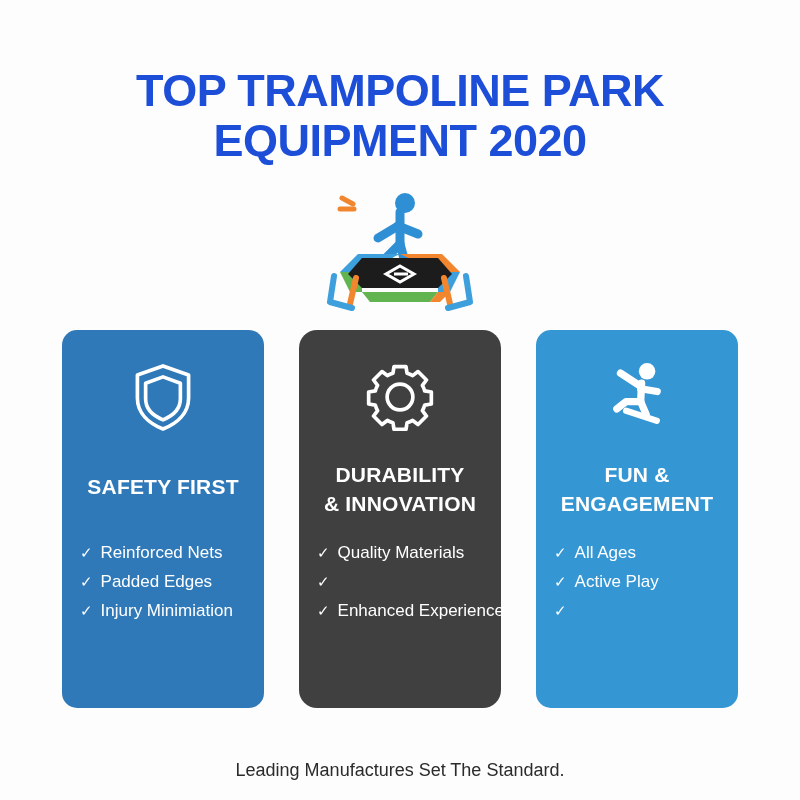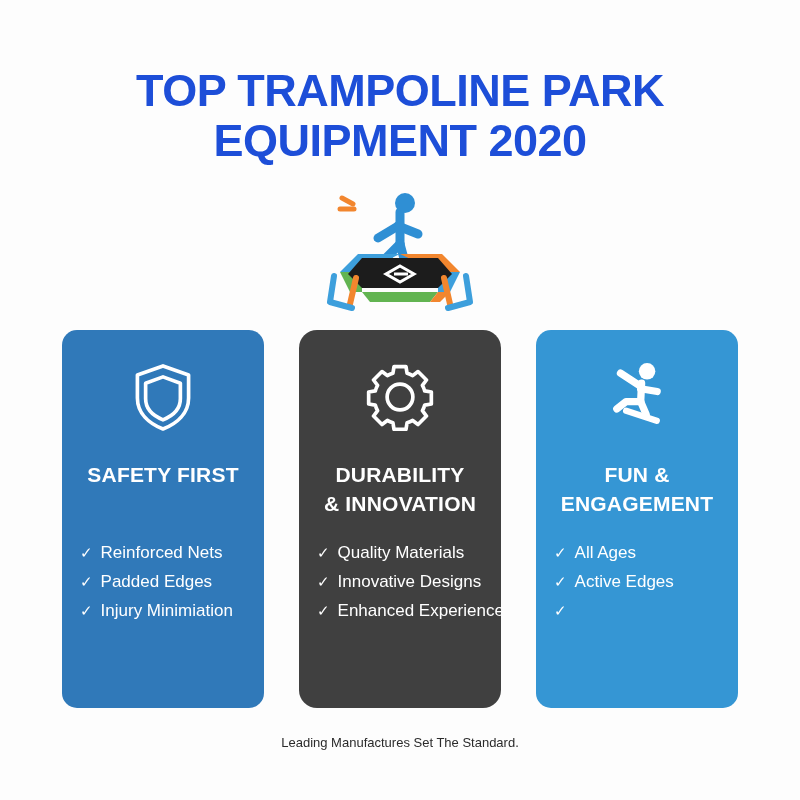--- a/index.html
+++ b/index.html
@@ -59,21 +59,21 @@
   .card {
     width: 202px;
     height: 378px;
     border-radius: 15px;
     display: flex;
     flex-direction: column;
     align-items: center;
     color: #ffffff;
     overflow: hidden;
   }
-  .card-safety      { background: #3079b9; }
+  .card-safety      { background: #3079b9; gap: 12px; }
   .card-durability  { background: #404040; border-radius: 18px; }
   .card-fun         { background: #3596d4; }
 
   .card-icon {
     margin-top: 28px;
     height: 78px;
     display: flex;
     align-items: center;
     justify-content: center;
   }
@@ -110,25 +110,25 @@
   }
   .check {
     font-size: 15px;
     line-height: 23px;
     flex: none;
   }
 
   
   .footer {
     position: absolute;
-    top: 735px;
+    top: 760px;
     left: 0;
     width: 800px;
     text-align: center;
-    font-size: 13px;
+    font-size: 18px;
     color: #2b2b2b;
   }
 </style>
 </head>
 <body>
 
 <div class="poster">
 
   <div class="title-block">
     <span class="title-line">TOP TRAMPOLINE PARK</span>
@@ -221,21 +221,20 @@
         <span class="hl">DURABILITY</span>
         <span class="hl">&amp; INNOVATION</span>
       </div>
       <ul class="card-list">
         <li>
           <span class="check">✓</span>
           <span>Quality Materials</span>
         </li>
         <li>
           <span class="check">✓</span>
-          <span>Innovative Designs</span>
         </li>
         <li>
           <span class="check">✓</span>
           <span>Enhanced Experience</span>
         </li>
       </ul>
     </div>
 
     <div class="card card-fun">
       <div class="card-icon">
@@ -255,21 +254,21 @@
         <span class="hl">FUN &amp;</span>
         <span class="hl">ENGAGEMENT</span>
       </div>
       <ul class="card-list">
         <li>
           <span class="check">✓</span>
           <span>All Ages</span>
         </li>
         <li>
           <span class="check">✓</span>
-          <span>Active Edges</span>
+          <span>Active Play</span>
         </li>
         <li>
           <span class="check">✓</span>
         </li>
       </ul>
     </div>
 
   </div>
 
   <div class="footer">Leading Manufactures Set The Standard.</div>

